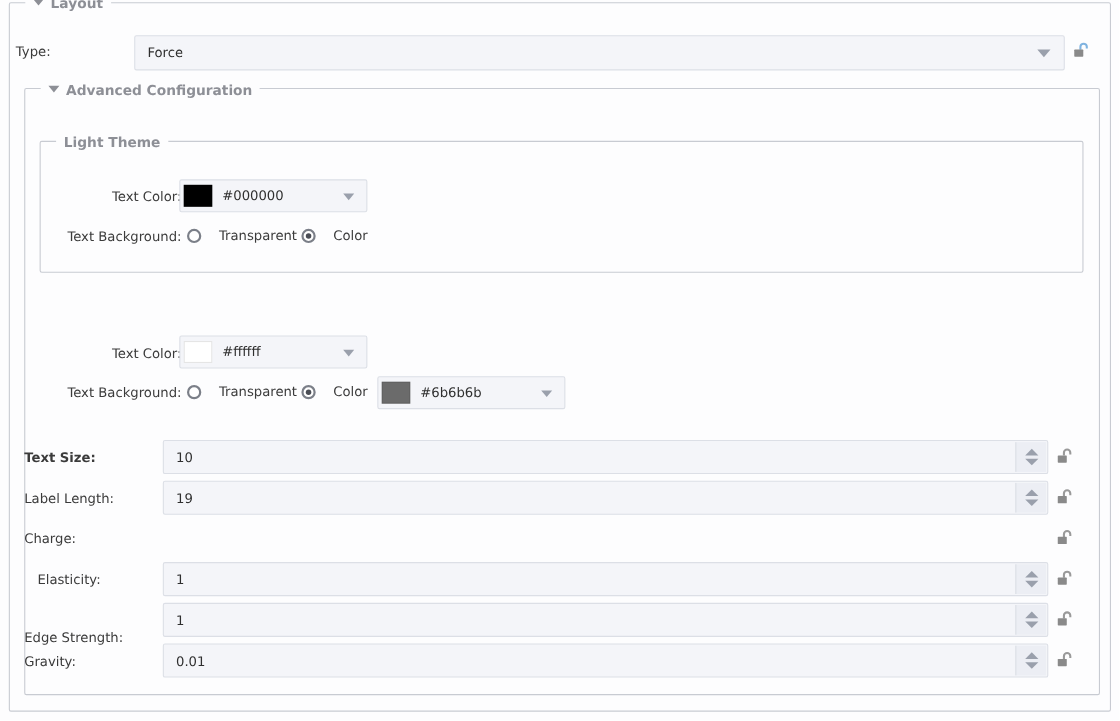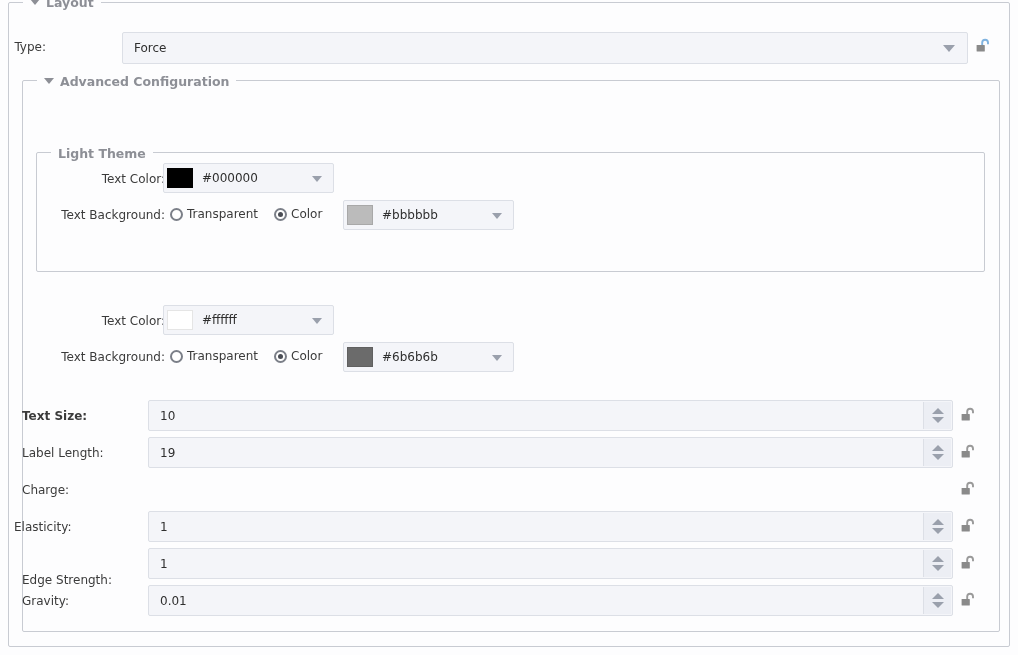--- a/index.html
+++ b/index.html
@@ -123,21 +123,21 @@
     font-size: 12px;
     color: #2f2f2f;
     white-space: nowrap;
   }
 
   
   .radio-wrap {
     position: absolute;
     display: flex;
     align-items: center;
-    gap: 4px;
+    gap: 16px;
   }
   .radio {
     width: 13px;
     height: 13px;
     border-radius: 50%;
     border: 2px solid #7b7f88;
     box-sizing: border-box;
     background: #ffffff;
     position: relative;
     flex: 0 0 auto;
@@ -220,21 +220,21 @@
     </svg>
   </div>
 
   <div class="group" style="left:22px; top:80px; width:978px; height:552px;">
     <div class="legend">
       <span class="tri-down"></span>
       <span>Advanced Configuration</span>
     </div>
   </div>
 
-  <div class="group" style="left:36px; top:128px; width:949px; height:120px;margin-top:24px;">
+  <div class="group" style="left:36px; top:128px; width:949px; height:120px;">
     <div class="legend plain">
       <span>Light Theme</span>
     </div>
   </div>
 
   <div class="flabel" style="left:0px; top:172px; width:165px;">Text Color:</div>
   <div class="colorcombo" style="left:163px; top:163px; width:171px; height:30px;">
     <span class="swatch" style="background:#000000;"></span>
     <span class="ctext">#000000</span>
     <span class="chev sm"></span>
@@ -245,25 +245,20 @@
   <div class="radio-wrap" style="left:170px; top:207px;">
     <span class="radio"></span>
     <span class="rlabel">Transparent</span>
   </div>
 
   <div class="radio-wrap" style="left:274px; top:207px;">
     <span class="radio checked"></span>
     <span class="rlabel">Color</span>
   </div>
 
-  <div class="colorcombo" style="left:343px; top:200px; width:171px; height:30px;">
-    <span class="swatch" style="background:#bbbbbb;"></span>
-    <span class="ctext">#bbbbbb</span>
-    <span class="chev sm"></span>
-  </div>
 
 
   <div class="flabel" style="left:0px; top:314px; width:165px;">Text Color:</div>
   <div class="colorcombo" style="left:163px; top:305px; width:171px; height:30px;">
     <span class="swatch" style="background:#ffffff;"></span>
     <span class="ctext">#ffffff</span>
     <span class="chev sm"></span>
   </div>
 
   <div class="flabel" style="left:0px; top:350px; width:165px;">Text Background:</div>
@@ -315,21 +310,21 @@
   </div>
 
   <div class="flabel" style="left:0px; top:483px; width:135px; text-align:left; padding-left:22px; box-sizing:border-box;">Charge:</div>
   <div class="lock" style="left:959px; top:480px;">
     <svg width="18" height="18" viewBox="0 0 18 18" aria-hidden="true">
       <path d="M8.2 8.2 V5.6 a2.9 2.9 0 0 1 5.8 0 V7.2" fill="none" stroke="#9a9a9a" stroke-width="1.9"></path>
       <rect x="2.6" y="8.0" width="8.2" height="6.6" rx="0.6" fill="#8a8a8a"></rect>
     </svg>
   </div>
 
-  <div class="flabel" style="left:0px; top:520px; width:135px; text-align:left; padding-left:14px; box-sizing:border-box;">Elasticity:</div>
+  <div class="flabel" style="left:0px; top:520px; width:135px; text-align:left; padding-left:34px; box-sizing:border-box;">Elasticity:</div>
   <div class="field" style="left:148px; top:511px; width:805px; height:31px;">
     <span class="val">1</span>
     <span class="spinner">
       <span class="sp-up"></span>
       <span class="sp-down"></span>
     </span>
   </div>
   <div class="lock" style="left:959px; top:517px;">
     <svg width="18" height="18" viewBox="0 0 18 18" aria-hidden="true">
       <path d="M8.2 8.2 V5.6 a2.9 2.9 0 0 1 5.8 0 V7.2" fill="none" stroke="#9a9a9a" stroke-width="1.9"></path>

